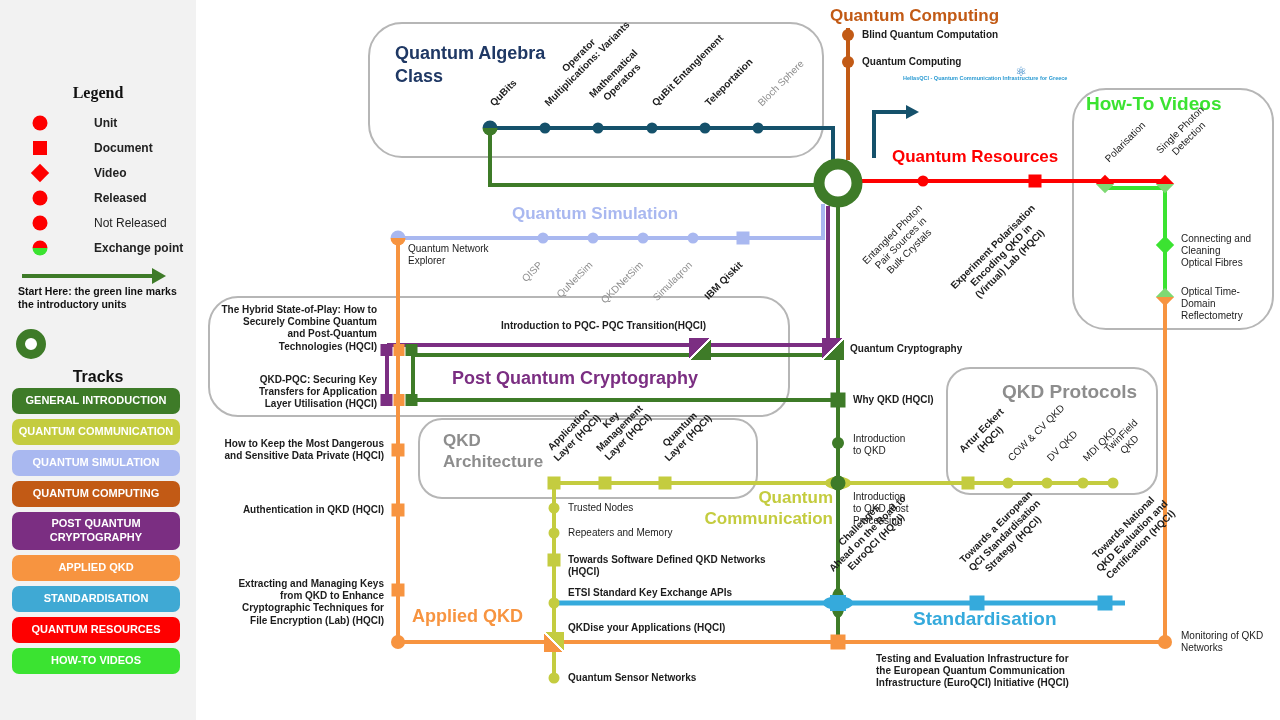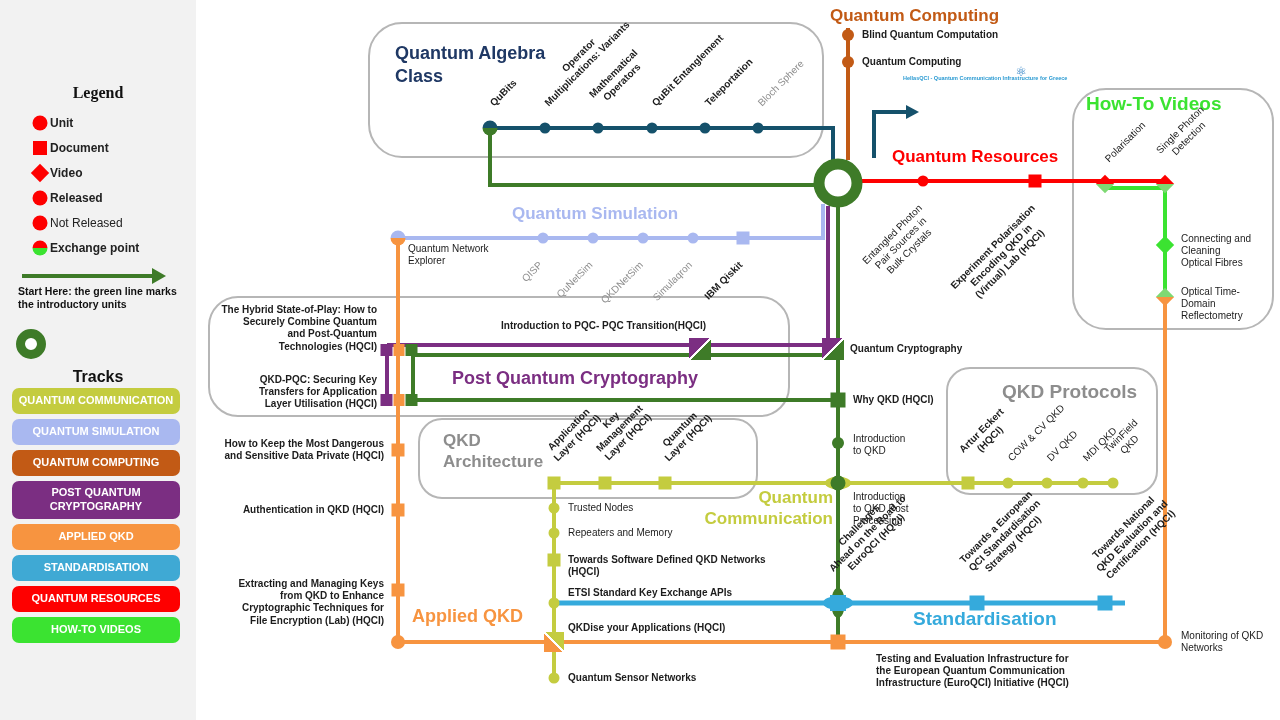--- a/index.html
+++ b/index.html
@@ -5,21 +5,21 @@
   html,body{margin:0;padding:0;background:#fff;}
   #app{position:relative;width:1280px;height:720px;overflow:hidden;background:#fff;
        font-family:"Liberation Sans",sans-serif;}
   
   #sidebar{position:absolute;left:0;top:0;width:196px;height:720px;background:#f2f2f2;z-index:5;}
   #sb-title{position:absolute;left:10px;top:18px;width:180px;font-size:23px;font-weight:800;color:#111;line-height:1.35;}
   .sb-head{position:absolute;width:196px;text-align:center;font-size:16px;font-weight:800;color:#111;}
   #legend-list{position:absolute;left:14px;top:110px;}
   .leg-row{display:flex;align-items:center;height:25px;}
   .leg-marker{width:36px;display:flex;justify-content:center;align-items:center;position:relative;height:20px;}
-  .leg-label{font-size:12px;color:#222;}
+  .leg-label{font-size:12px;color:#222;margin-left:44px;}
   .leg-label.b{font-weight:700;}
   #start-arrow-line{position:absolute;left:22px;top:274px;width:130px;height:4px;background:#3e7b28;}
   #start-arrow-head{position:absolute;left:152px;top:268px;width:0;height:0;border-top:8px solid transparent;border-bottom:8px solid transparent;border-left:14px solid #3e7b28;}
   #start-note{position:absolute;left:18px;top:285px;width:172px;font-size:10.5px;font-weight:700;color:#111;line-height:1.25;}
   #xring-icon{position:absolute;left:16px;top:329px;width:30px;height:30px;border:9px solid #3e7b28;border-radius:50%;background:#fff;box-sizing:border-box;}
   #exchange-note{position:absolute;left:56px;top:316px;width:136px;font-size:10px;font-weight:700;color:#111;line-height:1.22;}
   #tracks-list{position:absolute;left:12px;top:388px;width:168px;display:flex;flex-direction:column;gap:5px;}
   .track-pill{border-radius:7px;color:#fff;font-size:11px;font-weight:700;text-align:center;
       padding:5px 4px;line-height:1.25;min-height:16px;display:flex;align-items:center;justify-content:center;}
   
@@ -110,20 +110,21 @@
           </div>
           <span class="leg-label b">Exchange point</span>
         </div>
       </div>
     <div id="start-arrow-line"></div>
     <div id="start-arrow-head"></div>
     <div id="start-note">Start Here: the green line marks the introductory units</div>
     <div id="xring-icon"></div>
     <div class="sb-head" style="top:368px;">Tracks</div>
     <div id="tracks-list">
+        <div class="track-pill" style="background: rgb(62, 123, 40);">GENERAL INTRODUCTION</div>
         <div class="track-pill" style="background: rgb(196, 204, 63);">QUANTUM COMMUNICATION</div>
         <div class="track-pill" style="background: rgb(169, 184, 240);">QUANTUM SIMULATION</div>
         <div class="track-pill" style="background: rgb(194, 90, 21);">QUANTUM COMPUTING</div>
         <div class="track-pill" style="background: rgb(123, 46, 130);">POST QUANTUM CRYPTOGRAPHY</div>
         <div class="track-pill" style="background: rgb(247, 148, 64);">APPLIED QKD</div>
         <div class="track-pill" style="background: rgb(63, 169, 212);">STANDARDISATION</div>
         <div class="track-pill" style="background: rgb(254, 0, 0);">QUANTUM RESOURCES</div>
         <div class="track-pill" style="background: rgb(59, 227, 49);">HOW-TO VIDEOS</div>
       </div>
   </div>

